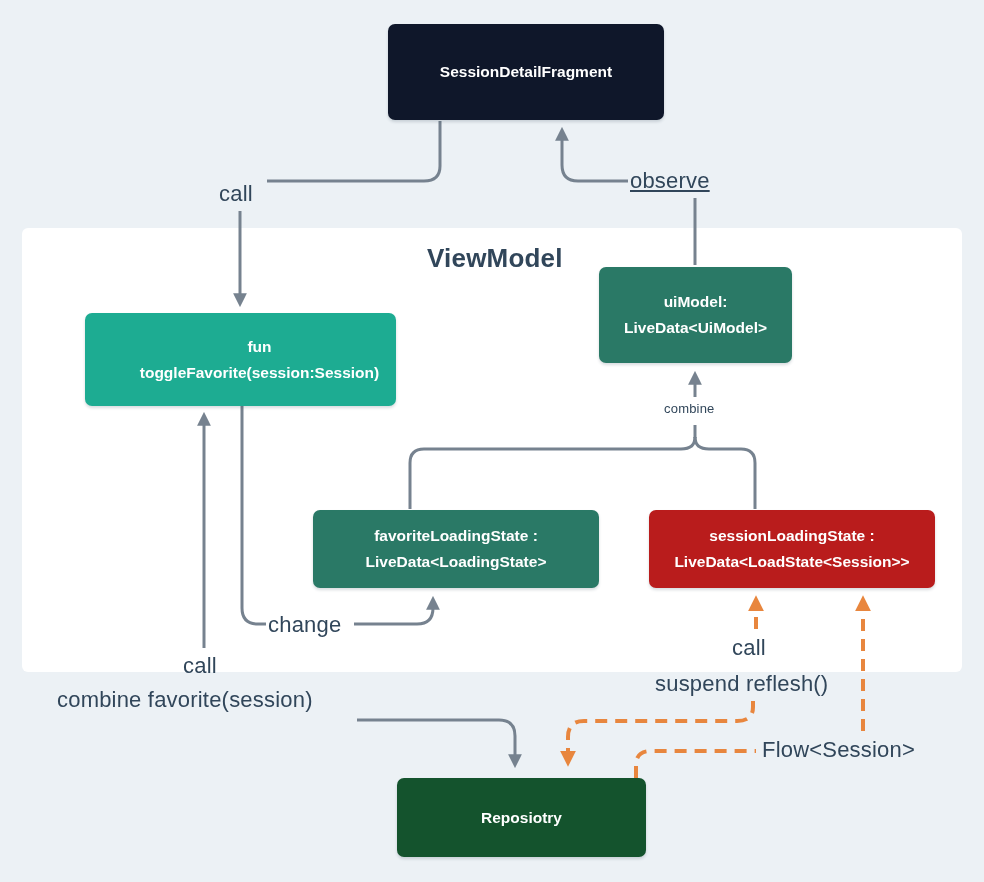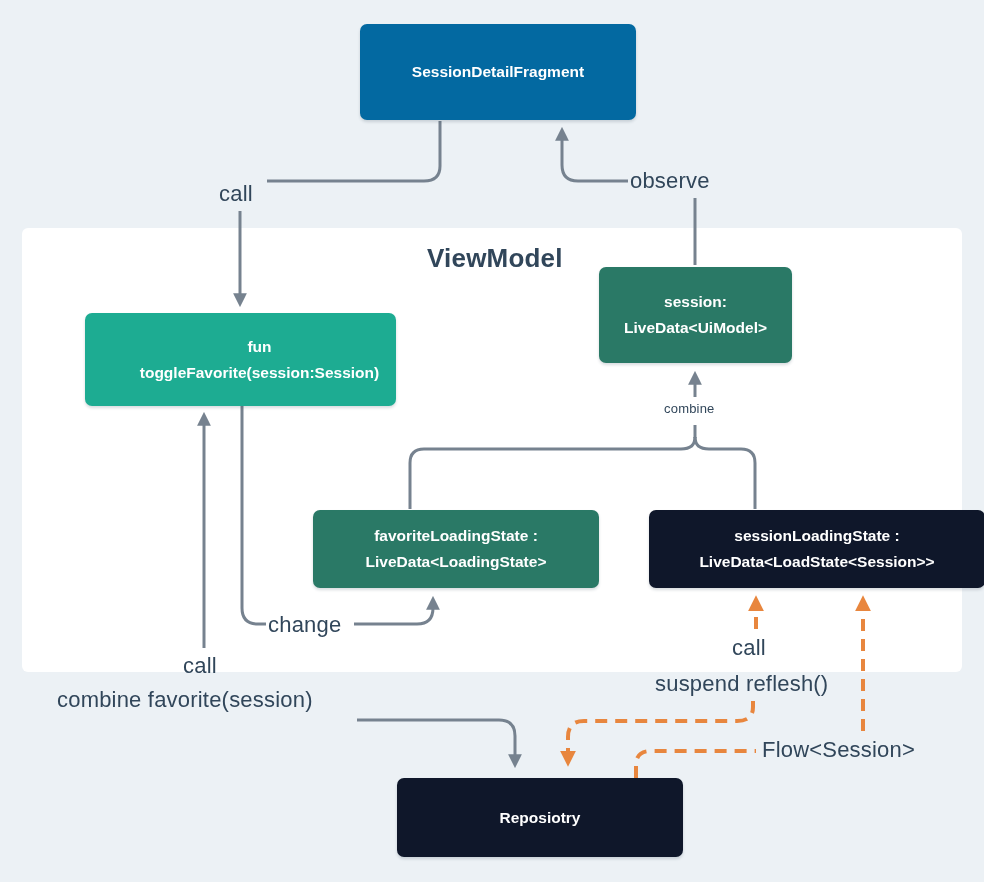--- a/index.html
+++ b/index.html
@@ -90,50 +90,50 @@
 
     <path class="orange-line" d="M756,629 V600" marker-end="url(#arrow-orange)"></path>
 
     <path class="orange-line" d="M753,701 V707 Q753,721 737,721 H584 Q568,721 568,737 V762" marker-end="url(#arrow-orange)"></path>
 
     <path class="orange-line" d="M636,778 V765 Q636,751 651,751 H756"></path>
 
     <path class="orange-line" d="M863,731 V600" marker-end="url(#arrow-orange)"></path>
   </svg>
 
-  <div class="node" style="left: 360px; top: 24px; width: 276px; height: 96px; background-color: #0369a1;">SessionDetailFragment</div>
+  <div class="node" style="left: 388px; top: 24px; width: 276px; height: 96px; background-color: #0f172a;">SessionDetailFragment</div>
 
   <div class="node" style="left: 85px; top: 313px; width: 311px; height: 93px; background-color: rgb(29, 172, 146); padding-left: 48px;">fun toggleFavorite(session:Session)</div>
 
   <div class="node" style="left: 599px; top: 267px; width: 193px; height: 96px; background-color: rgb(42, 121, 102);">
     <span class="stack">
-      <span style="display:block">session:</span>
+      <span style="display:block">uiModel:</span>
       <span style="display:block">LiveData&lt;UiModel&gt;</span>
     </span>
   </div>
 
   <div class="node" style="left: 313px; top: 510px; width: 286px; height: 78px; background-color: rgb(42, 121, 102);">
     <span class="stack">
       <span style="display:block">favoriteLoadingState :</span>
       <span style="display:block">LiveData&lt;LoadingState&gt;</span>
     </span>
   </div>
 
-  <div class="node" style="left: 649px; top: 510px; width: 336px; height: 78px; background-color: #0f172a;">
+  <div class="node" style="left: 649px; top: 510px; width: 286px; height: 78px; background-color: #b91c1c;">
     <span class="stack">
       <span style="display:block">sessionLoadingState :</span>
       <span style="display:block">LiveData&lt;LoadState&lt;Session&gt;&gt;</span>
     </span>
   </div>
 
-  <div class="node" style="left: 397px; top: 778px; width: 286px; height: 79px; background-color: #0f172a;">Reposiotry</div>
+  <div class="node" style="left: 397px; top: 778px; width: 249px; height: 79px; background-color: #14532d;">Reposiotry</div>
 
   <div class="edge-label" style="left:219px;top:181px;">call</div>
 
-  <div class="edge-label" style="left:630px;top:168px;">observe</div>
+  <div class="edge-label" style="left:630px;top:168px;text-decoration:underline;">observe</div>
 
   <div class="edge-label small" style="left:664px;top:401px;">combine</div>
 
   <div class="edge-label" style="left:268px;top:612px;">change</div>
 
   <div class="edge-label" style="left:183px;top:653px;">call</div>
 
   <div class="edge-label" style="left:57px;top:687px;">combine favorite(session)</div>
 
   <div class="edge-label" style="left:732px;top:635px;">call</div>

